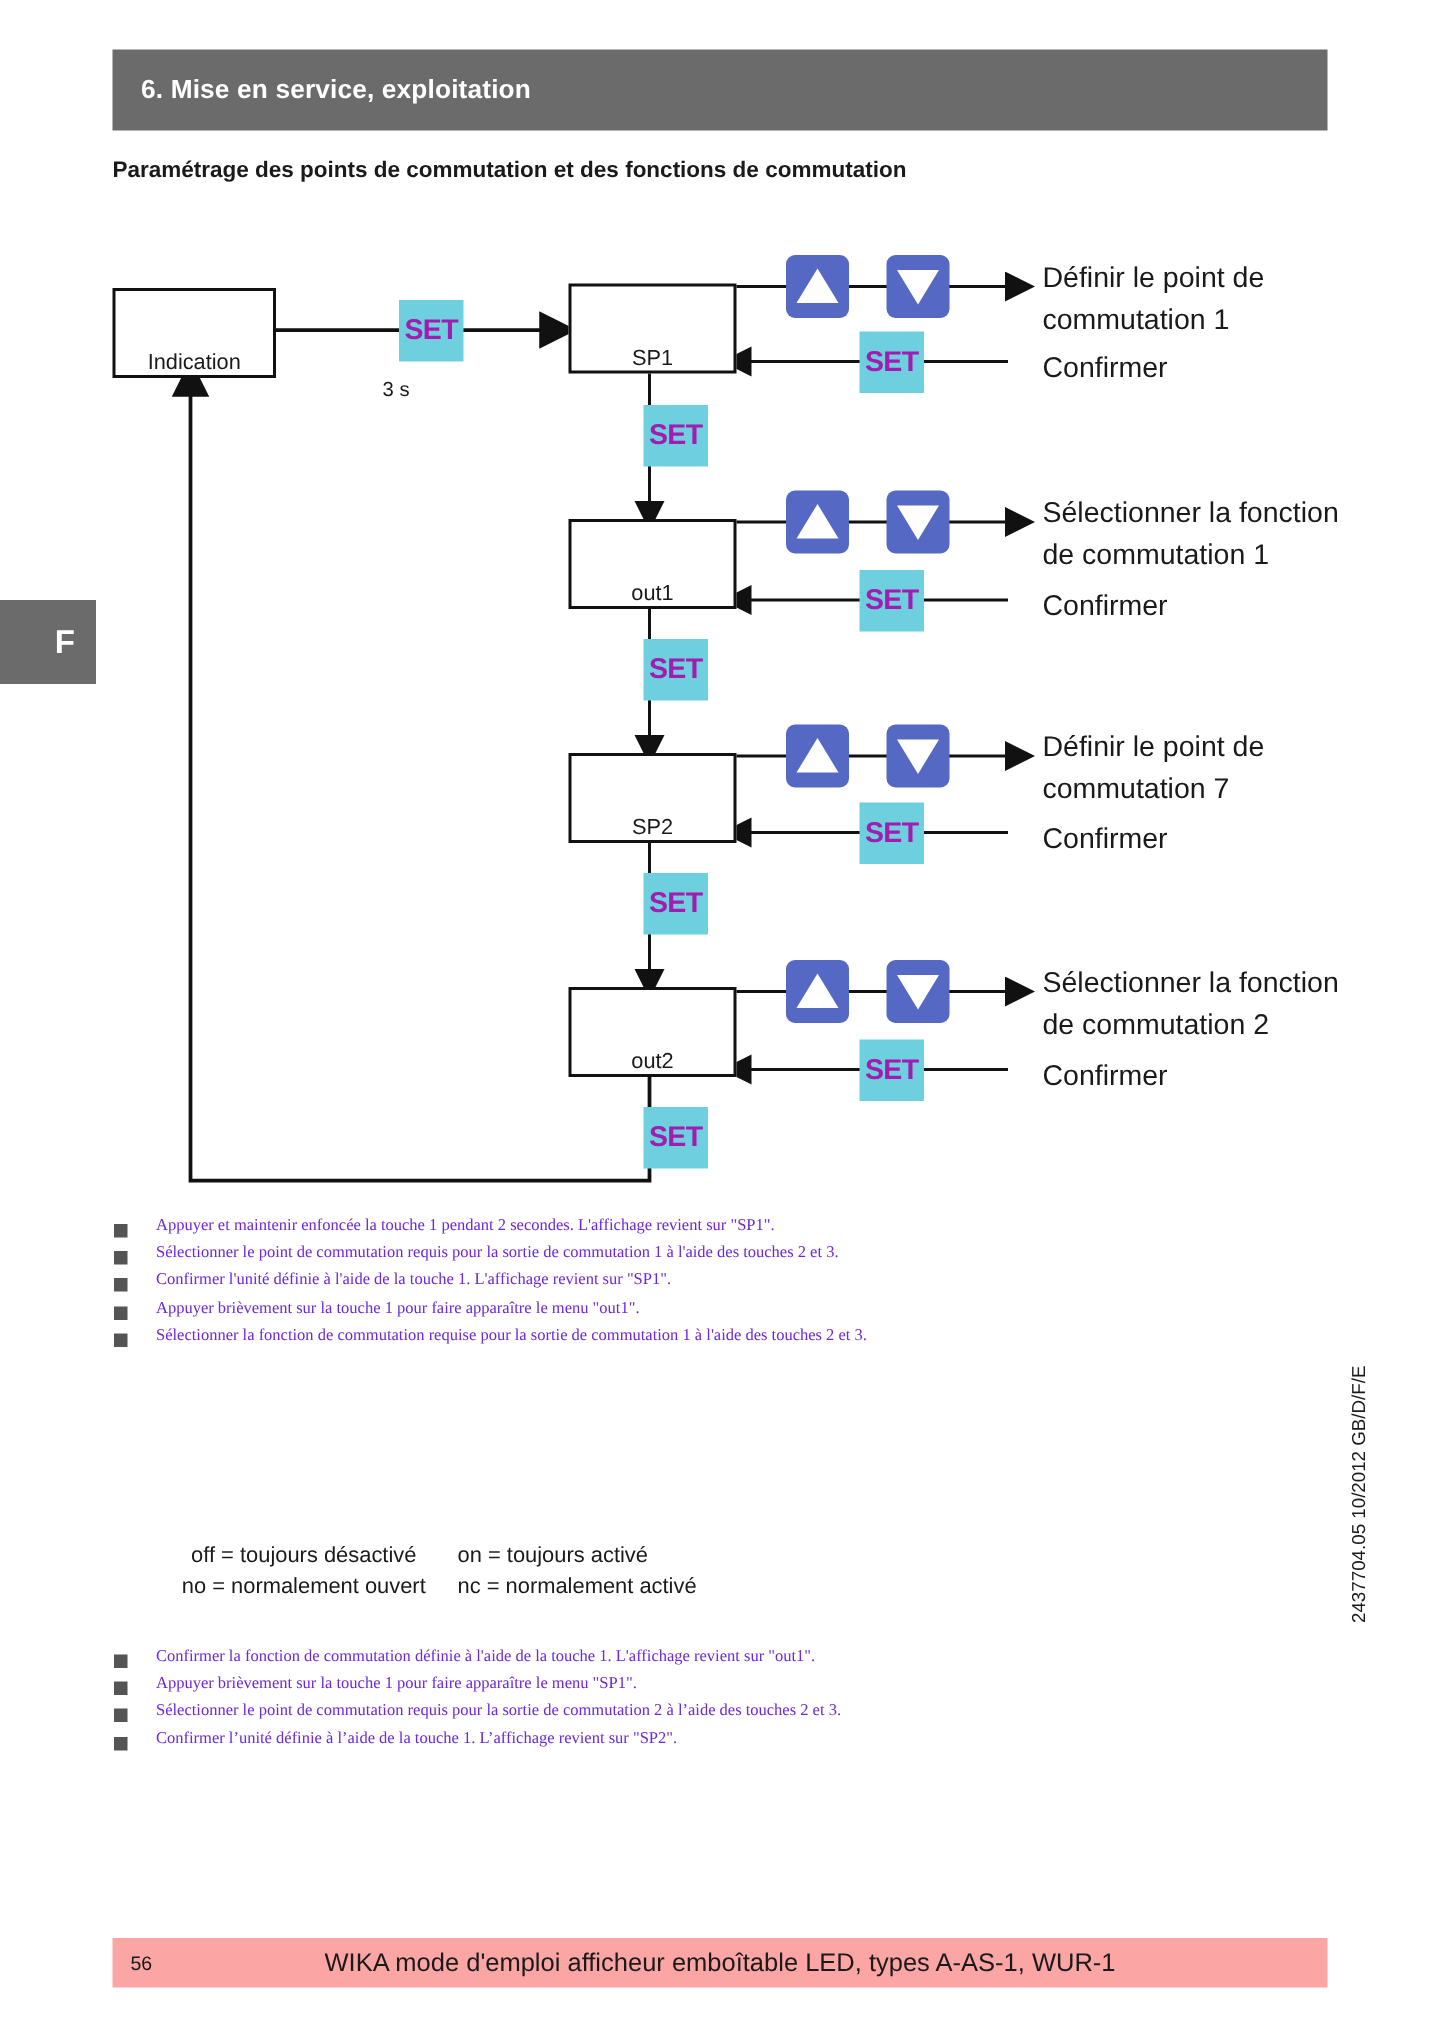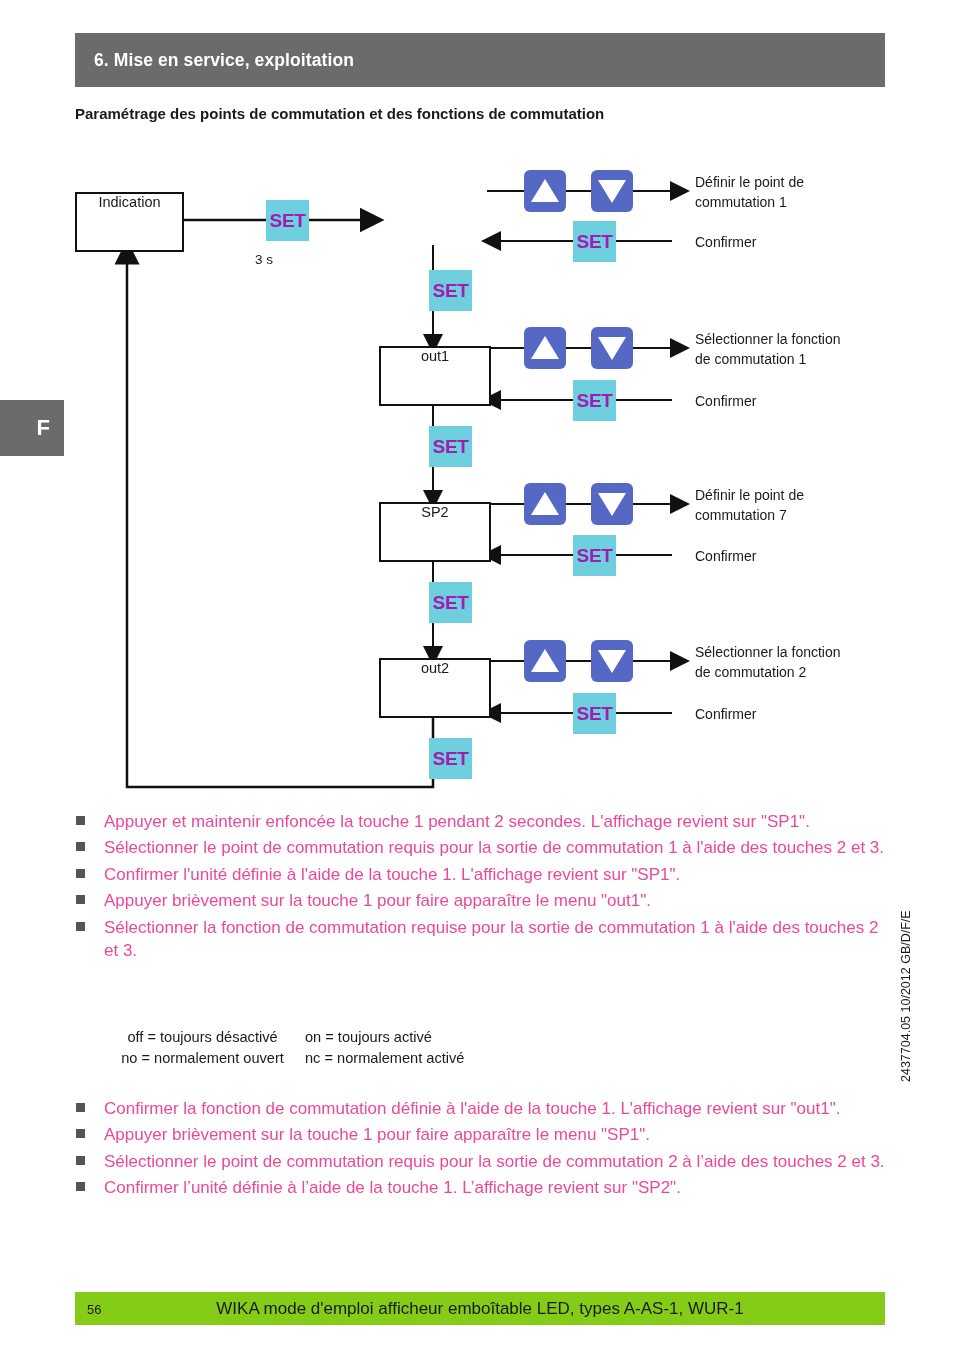--- a/index.html
+++ b/index.html
@@ -37,70 +37,70 @@
     color:#ffffff;font-size:22px;font-weight:bold;
   }
 
   
   .diagram{position:absolute;left:0;top:0;width:954px;height:1345px;
            pointer-events:none;}
   .diagram svg{position:absolute;left:0;top:0;}
 
   .node{
     position:absolute;border:2.5px solid #111;background:#fff;
-    display:flex;align-items:flex-start;justify-content:center;
+    display:flex;align-items:flex-end;justify-content:center;
     font-size:14.5px;color:#1a1a1a;
   }
 
   .setbtn{
     position:absolute;background:#6ecfde;border-radius:0;
     display:flex;align-items:center;justify-content:center;
     color:#a21caf;font-weight:bold;font-size:19px;letter-spacing:-0.4px;
     line-height:1;
     margin-left:16px;
   }
 
   .arrowbtn{
     position:absolute;width:42px;height:42px;background:#5569c4;
     border-radius:6px;
   }
   .arrowbtn svg{position:absolute;left:0;top:0;}
 
   .flowlabel{
-    position:absolute;font-size:14px;line-height:1.45;color:#1a1a1a;
+    position:absolute;font-size:19px;line-height:1.45;color:#1a1a1a;
   }
   .smalllabel{
     position:absolute;font-size:13.5px;color:#1a1a1a;
   }
 
   
   .bullets{position:absolute;left:75px;top:810px;width:812px;}
   .bullet{
     position:relative;padding-left:29px;margin-bottom:3px;
-    font-size:17px;line-height:1.38;color:#ec4899;
+    font-size:11px;line-height:1.38;color:#6d28d9;font-family:Liberation Serif, serif;
   }
   .bullet::before{
     content:"";position:absolute;left:1px;top:6px;
     width:9px;height:9px;background:#555;
   }
 
   .deftable{
     position:absolute;left:100px;top:1027px;width:700px;
     font-size:14.6px;line-height:1.42;
   }
   .defrow{display:flex;}
   .defrow .c1{width:205px;text-align:center;}
   .defrow .c2{width:300px;}
 
   .bullets2{position:absolute;left:75px;top:1097px;width:812px;}
 
   
   .footer{
     position:absolute;left:75px;top:1292px;width:810px;height:33px;
-    background:#84cc16;
+    background:#fca5a5;
   }
   .footer .pagenum{
     position:absolute;left:12px;top:50%;transform:translateY(-50%);
     font-size:13px;color:#1a1a1a;
   }
   .footer .doc{
     position:absolute;left:0;right:0;top:50%;transform:translateY(-50%);
     text-align:center;font-size:17px;color:#1a1a1a;
   }
 
@@ -161,20 +161,23 @@
     <line x1="672" y1="555" x2="499" y2="555" stroke="#111" stroke-width="2" marker-end="url(#ar-l)"></line>
 
     <line x1="487" y1="661" x2="672" y2="661" stroke="#111" stroke-width="2" marker-end="url(#ar-r)"></line>
     <line x1="672" y1="713" x2="499" y2="713" stroke="#111" stroke-width="2" marker-end="url(#ar-l)"></line>
   </svg>
 
   <div class="node" style="left:75px;top:192px;width:105px;height:56px;">
     <span>Indication</span>
   </div>
 
+  <div class="node" style="left:379px;top:189px;width:108px;height:56px;">
+    <span>SP1</span>
+  </div>
 
   <div class="node" style="left:379px;top:346px;width:108px;height:56px;">
     <span>out1</span>
   </div>
 
   <div class="node" style="left:379px;top:502px;width:108px;height:56px;">
     <span>SP2</span>
   </div>
 
   <div class="node" style="left:379px;top:658px;width:108px;height:56px;">

